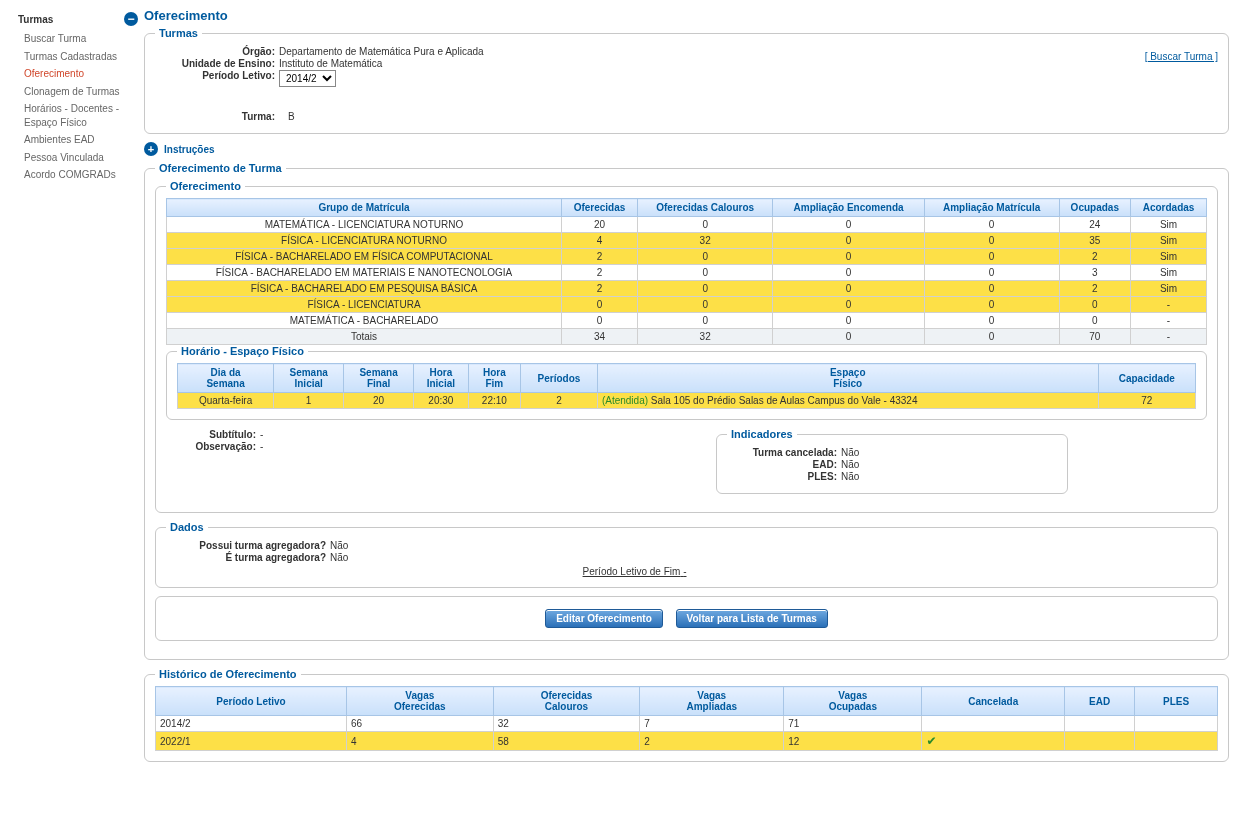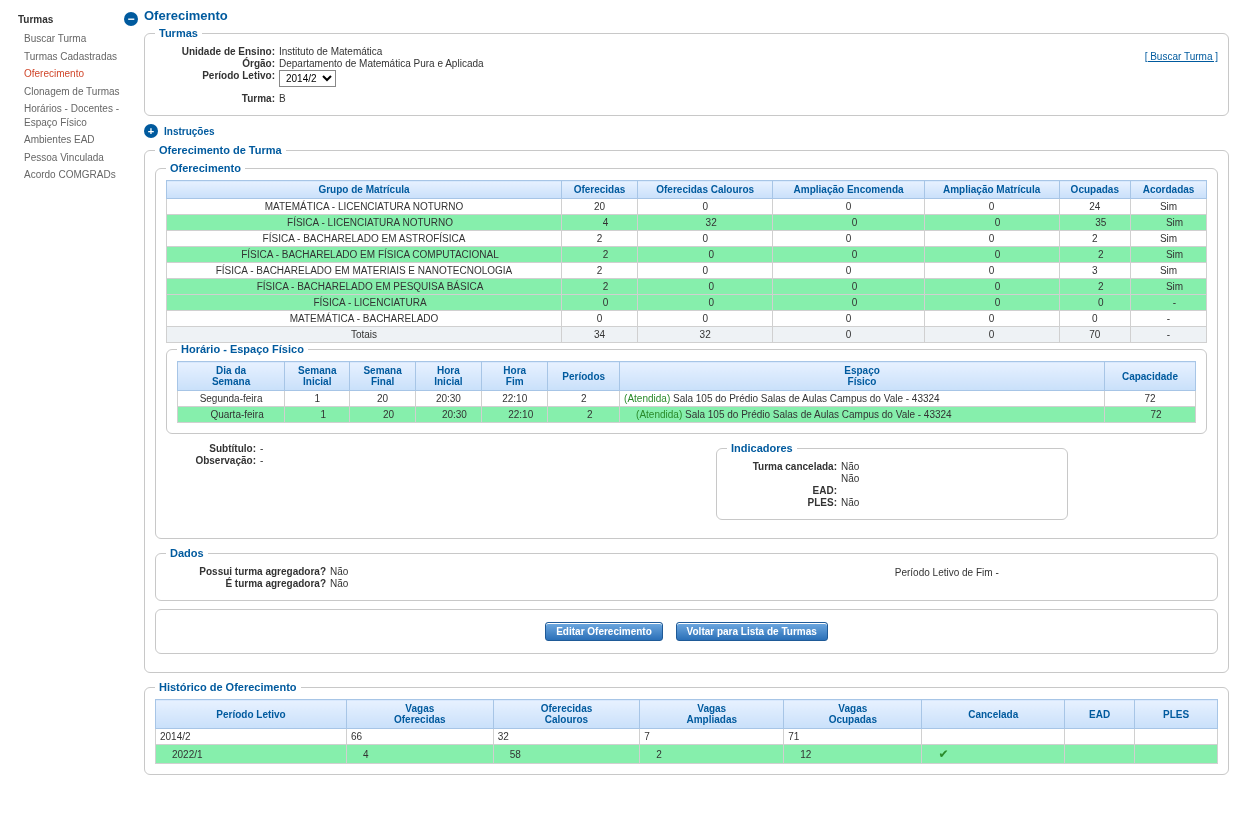--- a/index.html
+++ b/index.html
@@ -18,21 +18,21 @@
   .field-value { color:#333; }
   .top-link { float:right; color:#005a9e; font-size:10px; margin-top:6px; }
   .top-link a { color:#005a9e; text-decoration:underline;padding-left:40px; }
   .instr-bar { display:flex; align-items:center; color:#005a9e; font-weight:bold; margin:2px 0 6px; }
   .instr-bar .plus { width:14px;height:14px;border-radius:50%;background:#005a9e;color:#fff;display:flex;align-items:center;justify-content:center;font-size:11px;margin-right:6px;}
   select.period { font-size:10px; padding:1px 2px; border:1px solid #888; background:#fff; }
   table.data { width:100%; border-collapse:collapse; font-size:10px; }
   table.data th { background:linear-gradient(#e7f1ff,#c9e0fa); color:#005a9e; font-weight:bold; border:1px solid #a7c5e6; padding:3px; text-align:center; }
   table.data td { border:1px solid #d0d0d0; padding:2px 4px; text-align:center; }
   table.data tr.odd td { background:#fff; }
-  table.data tr.even td { background:#86efac;padding-left:16px; }
+  table.data tr.even td { background:#fde047; }
   table.data td.left { text-align:center; }
   .totals td { background:#eef2f5 !important; font-weight:normal;}
   .totals-label { margin:6px 0 2px 2px; }
   .attended { color:#2a8a2a; }
   .info-block { display:flex; }
   .info-left { width:380px; padding-left:20px; }
   .btn-row { text-align:center; }
   .btn { display:inline-block; background:linear-gradient(#6fa9e0,#2b70b8); color:#fff; border:1px solid #1f5a97; border-radius:3px; padding:3px 10px; font-size:10px; font-weight:bold; cursor:pointer; box-shadow:0 1px 0 #fff inset; }
   .btn + .btn { margin-left:10px; }
   .check-green { color:#2a8a2a; font-size:12px; }
@@ -58,32 +58,32 @@
       </div>
   </div>
 
   <div class="main">
     <div class="page-title">Oferecimento</div>
 
     <fieldset>
       <legend>Turmas</legend>
       <span class="top-link"><a href="#">[ Buscar Turma ]</a></span>
       <div class="field-line">
+          <div class="field-label">Órgão:</div>
+          <div class="field-value">Departamento de Matemática Pura e Aplicada</div>
+        </div>
+      <div class="field-line">
           <div class="field-label">Unidade de Ensino:</div>
           <div class="field-value">Instituto de Matemática</div>
-        </div>
-      <div class="field-line">
-          <div class="field-label">Órgão:</div>
-          <div class="field-value">Departamento de Matemática Pura e Aplicada</div>
         </div>
       <div class="field-line">
           <div class="field-label">Período Letivo:</div>
           <div class="field-value"><select class="period"><option>2014/2</option></select></div>
         </div>
-      <div class="field-line" style="margin-top:6px;">
+      <div class="field-line" style="margin-top:24px;gap:9px;">
           <div class="field-label">Turma:</div>
           <div class="field-value">B</div>
         </div>
     </fieldset>
 
     <div class="instr-bar">
       <span class="plus">+</span>
       <span>Instruções</span>
     </div>
 
@@ -114,29 +114,20 @@
                 <td>24</td>
                 <td>Sim</td>
               </tr>
               <tr class="even">
                 <td class="left">FÍSICA - LICENCIATURA NOTURNO</td>
                 <td>4</td>
                 <td>32</td>
                 <td>0</td>
                 <td>0</td>
                 <td>35</td>
-                <td>Sim</td>
-              </tr>
-              <tr class="odd">
-                <td class="left">FÍSICA - BACHARELADO EM ASTROFÍSICA</td>
-                <td>2</td>
-                <td>0</td>
-                <td>0</td>
-                <td>0</td>
-                <td>2</td>
                 <td>Sim</td>
               </tr>
               <tr class="even">
                 <td class="left">FÍSICA - BACHARELADO EM FÍSICA COMPUTACIONAL</td>
                 <td>2</td>
                 <td>0</td>
                 <td>0</td>
                 <td>0</td>
                 <td>2</td>
                 <td>Sim</td>
@@ -198,30 +189,20 @@
                   <th>Semana<br>Inicial</th>
                   <th>Semana<br>Final</th>
                   <th>Hora<br>Inicial</th>
                   <th>Hora<br>Fim</th>
                   <th>Períodos</th>
                   <th>Espaço<br>Físico</th>
                   <th>Capacidade</th>
                 </tr>
               </thead>
             <tbody id="hor-body">
-                <tr class="odd">
-                  <td>Segunda-feira</td>
-                  <td>1</td>
-                  <td>20</td>
-                  <td>20:30</td>
-                  <td>22:10</td>
-                  <td>2</td>
-                  <td style="text-align: left;"><span class="attended">(Atendida)</span> Sala 105 do Prédio Salas de Aulas Campus do Vale - 43324</td>
-                  <td>72</td>
-                </tr>
                 <tr class="even">
                   <td>Quarta-feira</td>
                   <td>1</td>
                   <td>20</td>
                   <td>20:30</td>
                   <td>22:10</td>
                   <td>2</td>
                   <td style="text-align: left;"><span class="attended">(Atendida)</span> Sala 105 do Prédio Salas de Aulas Campus do Vale - 43324</td>
                   <td>72</td>
                 </tr>
@@ -241,46 +222,46 @@
               </div>
           </div>
           <div style="flex:1;padding-left:150px;">
             <fieldset style="width:330px;">
               <legend>Indicadores</legend>
               <div class="field-line">
                   <div class="field-label" style="width:110px;">Turma cancelada:</div>
                   <div class="field-value">Não</div>
                 </div>
               <div class="field-line">
-                  <div class="field-label" style="width:110px;margin-top:12px;">EAD:</div>
+                  <div class="field-label" style="width:110px;">EAD:</div>
                   <div class="field-value">Não</div>
                 </div>
               <div class="field-line">
                   <div class="field-label" style="width:110px;">PLES:</div>
                   <div class="field-value">Não</div>
                 </div>
             </fieldset>
           </div>
         </div>
       </fieldset>
 
       <fieldset>
         <legend>Dados</legend>
-        <div style="display:flex;">
+        <div style="display:flex;flex-direction:column;">
           <div style="width:50%;">
             <div class="field-line">
                 <div class="field-label" style="width:160px;">Possui turma agregadora?</div>
                 <div class="field-value">Não</div>
               </div>
             <div class="field-line">
                 <div class="field-label" style="width:160px;">É turma agregadora?</div>
                 <div class="field-value">Não</div>
               </div>
           </div>
-          <div style="width:50%;text-align:center;padding-top:2px;">
+          <div style="width:50%;text-align:right;padding-top:2px;text-decoration:underline;">
             <span>Período Letivo de Fim</span>
             <span>-</span>
           </div>
         </div>
       </fieldset>
 
       <fieldset style="padding:12px;">
         <div class="btn-row">
           <span class="btn">Editar Oferecimento</span>
           <span class="btn">Voltar para Lista de Turmas</span>

